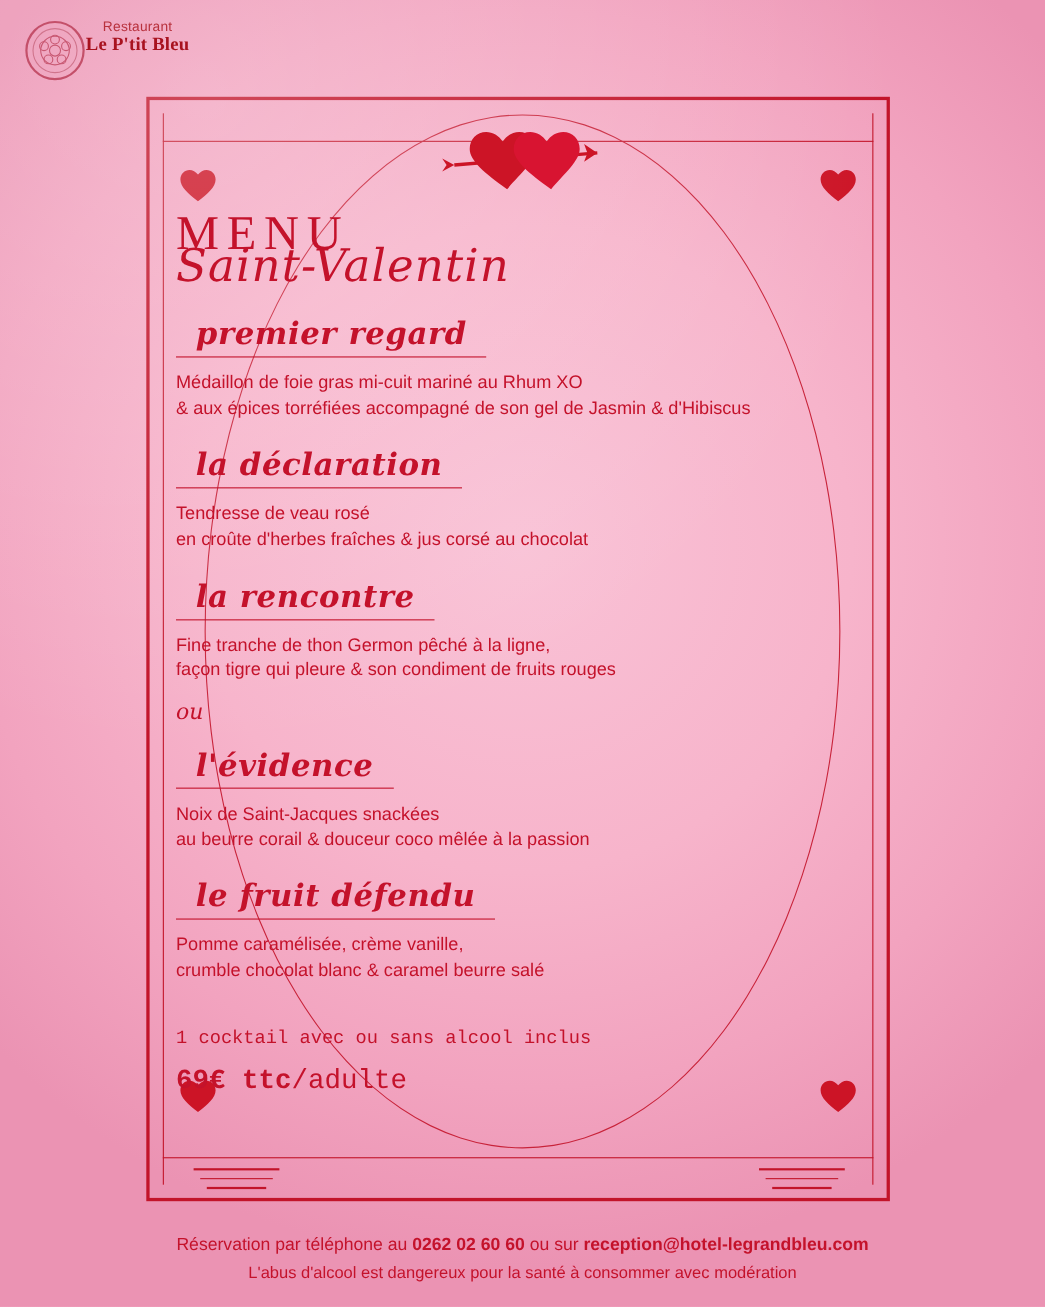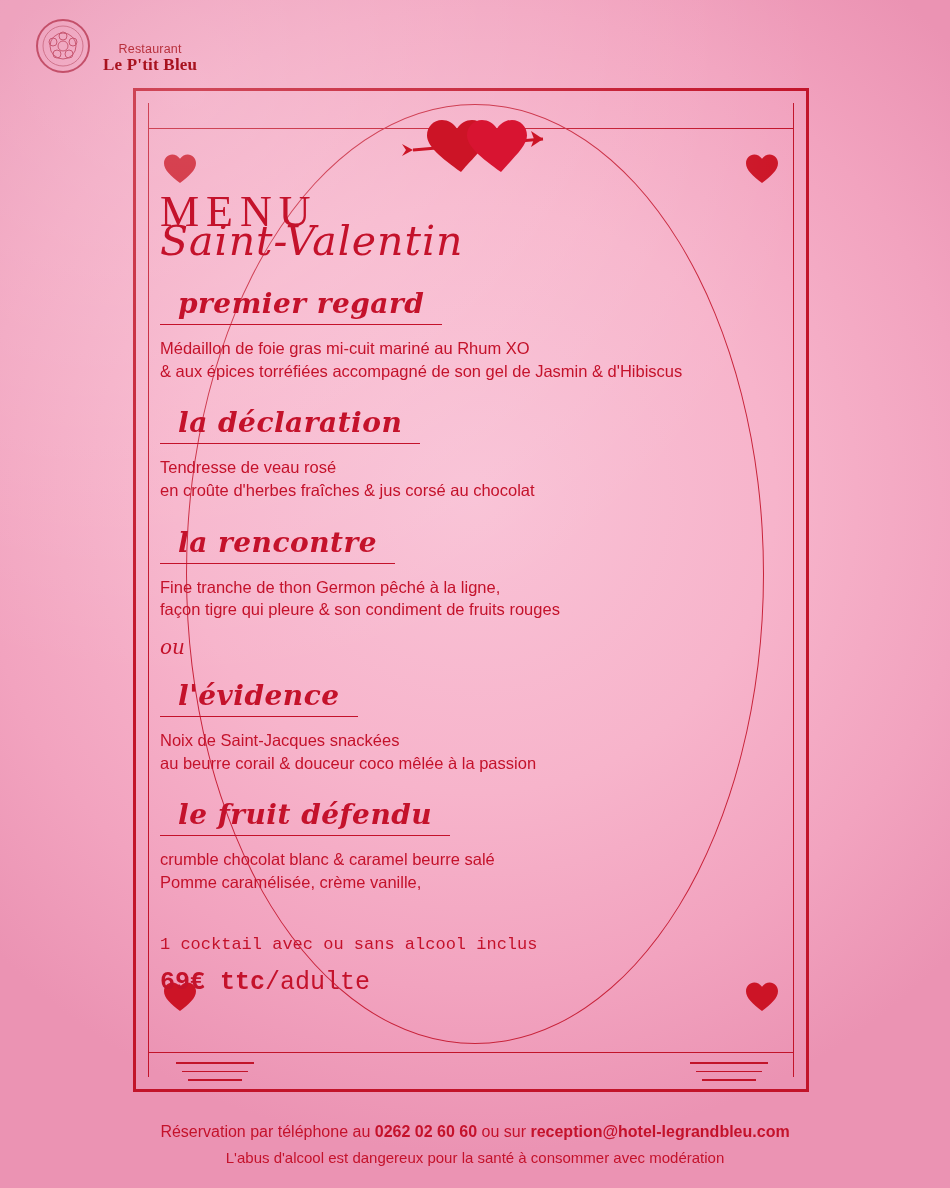--- a/index.html
+++ b/index.html
@@ -25,24 +25,23 @@
     position: absolute;
     inset: 0;
     background: radial-gradient(ellipse 120% 90% at 20% 8%, rgba(255,255,255,0.22) 0%, rgba(255,255,255,0) 55%);
     pointer-events: none;
   }
 
   
   .brand {
     position: absolute;
     top: 18px;
-    left: 35px;
+    left: 22px;
     display: flex;
-    align-items: flex-end;
-    gap: 12px;
+    align-items: flex-start;
     z-index: 5;
   }
   .brand-mark {
     width: 56px;
     height: 56px;
     flex: 0 0 56px;
     position: relative;
   }
   .brand-text {
     line-height: 1.05;
@@ -364,22 +363,22 @@
       <div class="course-title">l'évidence</div>
       <div class="course-desc">
         <div>Noix de Saint-Jacques snackées</div>
         <div>au beurre corail &amp; douceur coco mêlée à la passion</div>
       </div>
     </div>
 
     <div class="course">
       <div class="course-title">le fruit défendu</div>
       <div class="course-desc">
+        <div>Pomme caramélisée, crème vanille,</div>
         <div>crumble chocolat blanc &amp; caramel beurre salé</div>
-        <div>Pomme caramélisée, crème vanille,</div>
       </div>
     </div>
 
     <div class="price-block">
       <div class="cocktail">1 cocktail avec ou sans alcool inclus</div>
       <div class="price">
         <b class="inline">69€ ttc</b><span class="unit inline">/adulte</span>
       </div>
     </div>
   </div>

